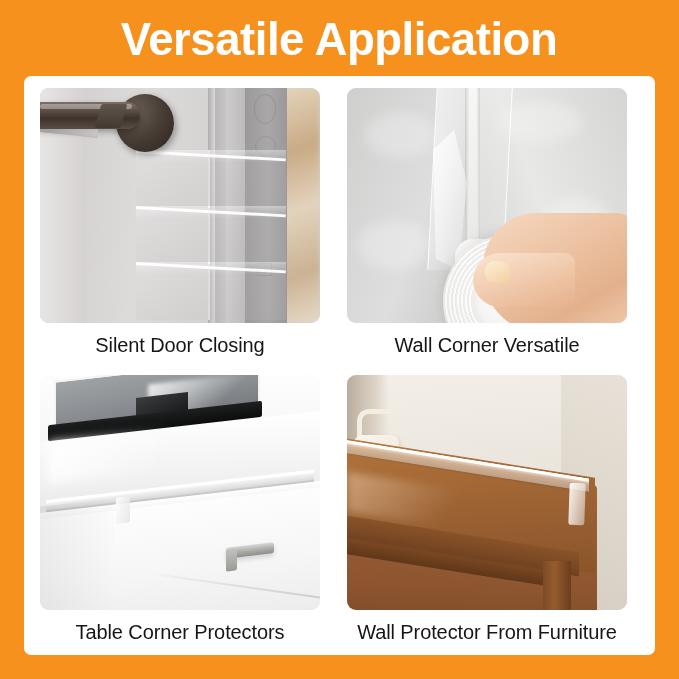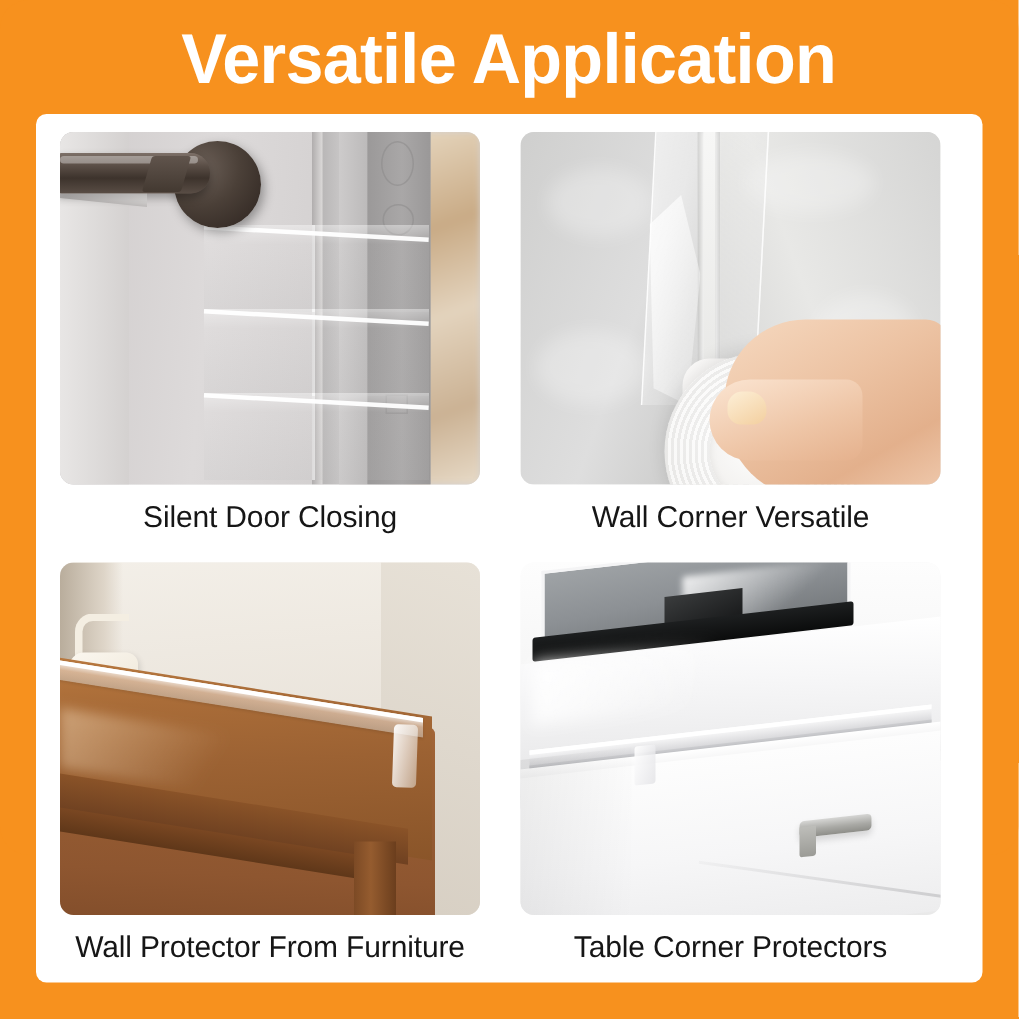--- a/index.html
+++ b/index.html
@@ -514,20 +514,43 @@
             <div class="p2-roll-core"></div>
           </div>
           <div class="p2-hand"></div>
           <div class="p2-finger"></div>
           <div class="p2-nail"></div>
         </div>
         <div class="caption">Wall Corner Versatile</div>
       </div>
 
       <div class="cell">
+        <div class="photo p4">
+          <div class="p4-wall"></div>
+          <div class="p4-monitor"></div>
+          <div class="p4-monitor-gloss"></div>
+          <div class="p4-monitor-stand"></div>
+          <div class="p4-monitor-base"></div>
+          <div class="p4-cabinet-top"></div>
+          <div class="p4-top-sheen"></div>
+          <div class="p4-strip-shadow"></div>
+          <div class="p4-strip"></div>
+          <div class="p4-strip-hi"></div>
+          <div class="p4-lip"></div>
+          <div class="p4-cabinet-front"></div>
+          <div class="p4-side-shadow"></div>
+          <div class="p4-corner-cap"></div>
+          <div class="p4-handle"></div>
+          <div class="p4-handle-leg"></div>
+          <div class="p4-drawer-line"></div>
+        </div>
+        <div class="caption">Table Corner Protectors</div>
+      </div>
+
+      <div class="cell">
         <div class="photo p3">
           <div class="p3-wallback"></div>
           <div class="p3-wall-shadow"></div>
           <div class="p3-wallR"></div>
           <div class="p3-appliance-arm"></div>
           <div class="p3-appliance"></div>
           <div class="p3-appliance-grill"></div>
           <div class="p3-foot1"></div>
           <div class="p3-foot2"></div>
           <div class="p3-leg2"></div>
@@ -537,38 +560,15 @@
           <div class="p3-table-edge"></div>
           <div class="p3-table-edge2"></div>
           <div class="p3-leg"></div>
           <div class="p3-strip"></div>
           <div class="p3-strip-hi"></div>
           <div class="p3-strip-corner"></div>
         </div>
         <div class="caption">Wall Protector From Furniture</div>
       </div>
 
-      <div class="cell">
-        <div class="photo p4">
-          <div class="p4-wall"></div>
-          <div class="p4-monitor"></div>
-          <div class="p4-monitor-gloss"></div>
-          <div class="p4-monitor-stand"></div>
-          <div class="p4-monitor-base"></div>
-          <div class="p4-cabinet-top"></div>
-          <div class="p4-top-sheen"></div>
-          <div class="p4-strip-shadow"></div>
-          <div class="p4-strip"></div>
-          <div class="p4-strip-hi"></div>
-          <div class="p4-lip"></div>
-          <div class="p4-cabinet-front"></div>
-          <div class="p4-side-shadow"></div>
-          <div class="p4-corner-cap"></div>
-          <div class="p4-handle"></div>
-          <div class="p4-handle-leg"></div>
-          <div class="p4-drawer-line"></div>
-        </div>
-        <div class="caption">Table Corner Protectors</div>
-      </div>
-
     </div>
   </div>
 </div>
 
 </body></html>

